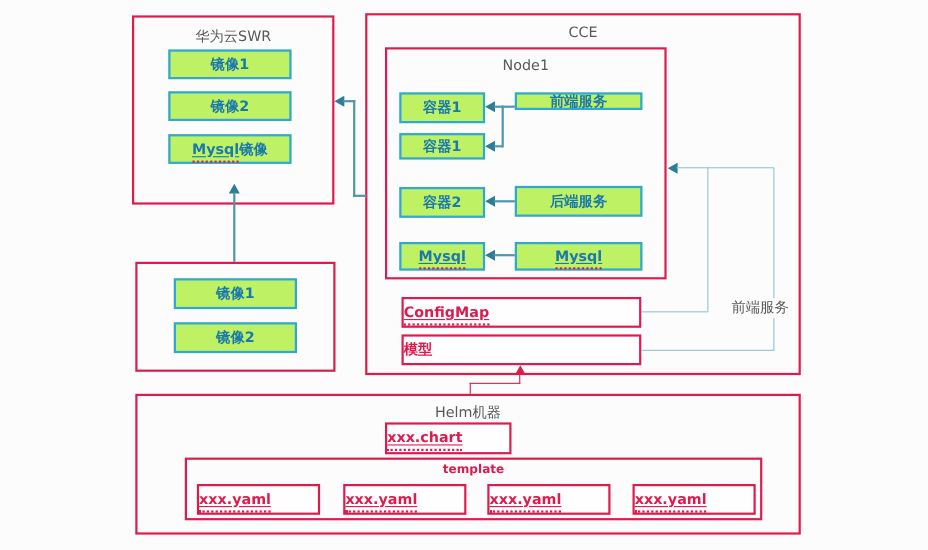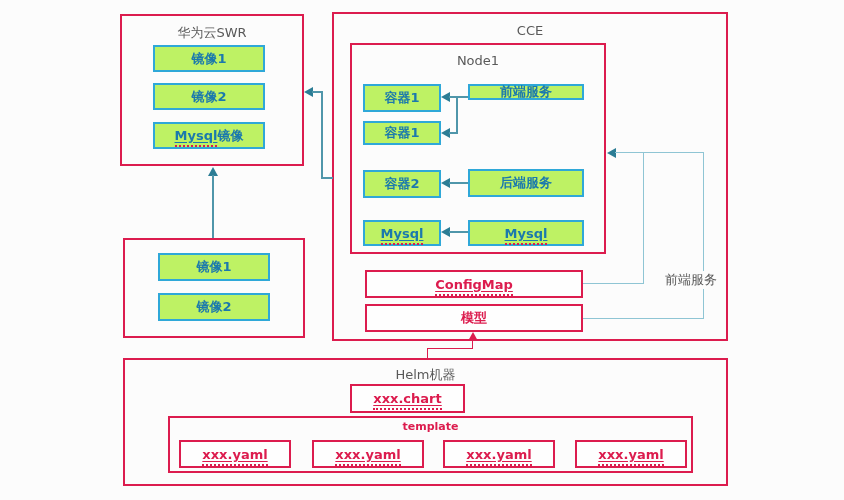--- a/index.html
+++ b/index.html
@@ -9,21 +9,21 @@
   *{margin:0;padding:0;box-sizing:border-box;}
   html,body{background:#fff;}
   body{font-family:"DejaVu Sans","Liberation Sans",sans-serif;}
   .canvas{position:relative;width:844px;height:500px;background:#fcfcfc;overflow:hidden;}
 
   .redbox{position:absolute;border:2px solid var(--red);background:transparent;}
   .bluebox{position:absolute;border:2px solid var(--blue-border);background:#bef264;
            display:flex;align-items:center;justify-content:center;
            color:var(--blue-text);font-size:13px;font-weight:600;}
   .redcell{position:absolute;border:2px solid var(--red);background:#fefefe;
-           display:flex;align-items:center;justify-content:center;
+           display:flex;align-items:center;justify-content:flex-start;
            color:var(--red);font-size:13px;font-weight:600;}
   .gtitle{position:absolute;left:0;right:0;text-align:center;
           color:var(--gray-text);font-size:13px;}
   .rtitle{position:absolute;left:0;right:0;text-align:center;
           color:var(--red);font-size:11px;font-weight:600;}
 
   .sq{position:relative;text-decoration:underline;text-underline-offset:2px;}
   .sq::after{content:"";position:absolute;left:0;right:0;bottom:-4px;
              border-bottom:2px dotted var(--red);}
 
@@ -38,21 +38,21 @@
          border-left:5px solid transparent;border-right:5px solid transparent;
          border-bottom:9px solid var(--arrow-teal);}
   .ah-up.red{border-bottom-color:var(--red);}
   .lbl{position:absolute;color:var(--gray-text);font-size:13px;z-index:3;background:#fcfcfc;}
 </style>
 </head>
 <body>
 
 <div class="canvas">
 
-  <div class="redbox" style="left:120px;top:14px;width:184px;height:152px;">
+  <div class="redbox" style="left:120px;top:14px;width:184px;height:172px;">
     <div class="gtitle" style="top:8px;">华为云SWR</div>
     <div class="bluebox" style="left:31px;top:29px;width:112px;height:27px;">
       <span>镜像1</span>
     </div>
     <div class="bluebox" style="left:31px;top:67px;width:112px;height:27px;">
       <span>镜像2</span>
     </div>
     <div class="bluebox" style="left:31px;top:106px;width:112px;height:27px;">
       <span><span class="sq">Mysql</span><span>镜像</span></span>
     </div>

